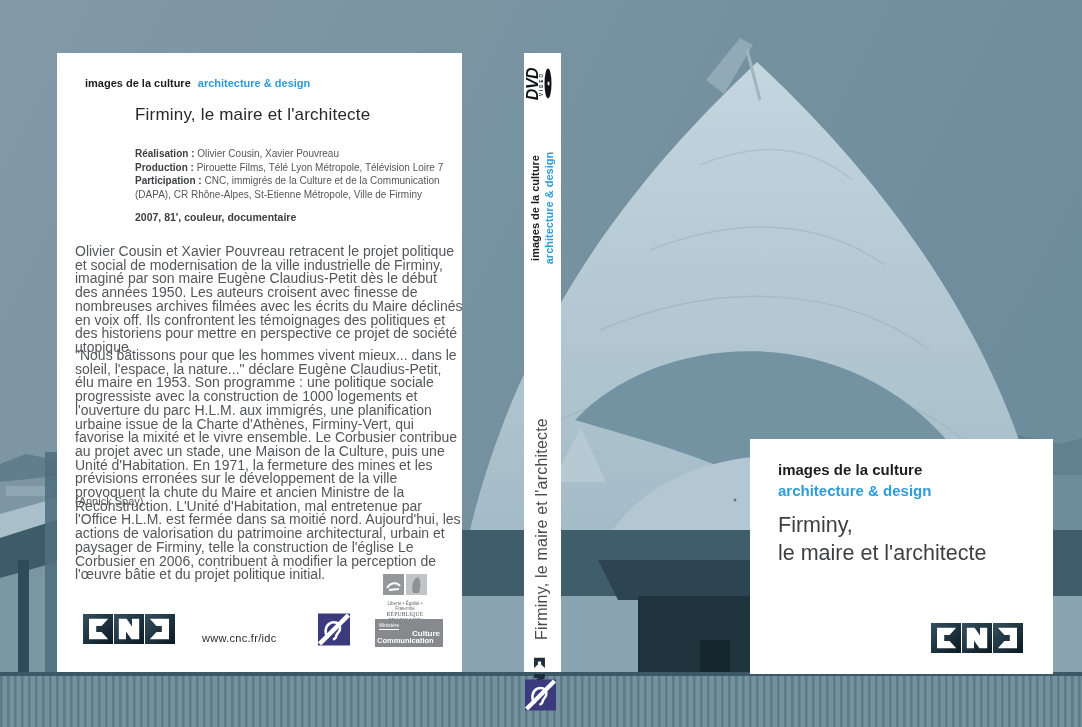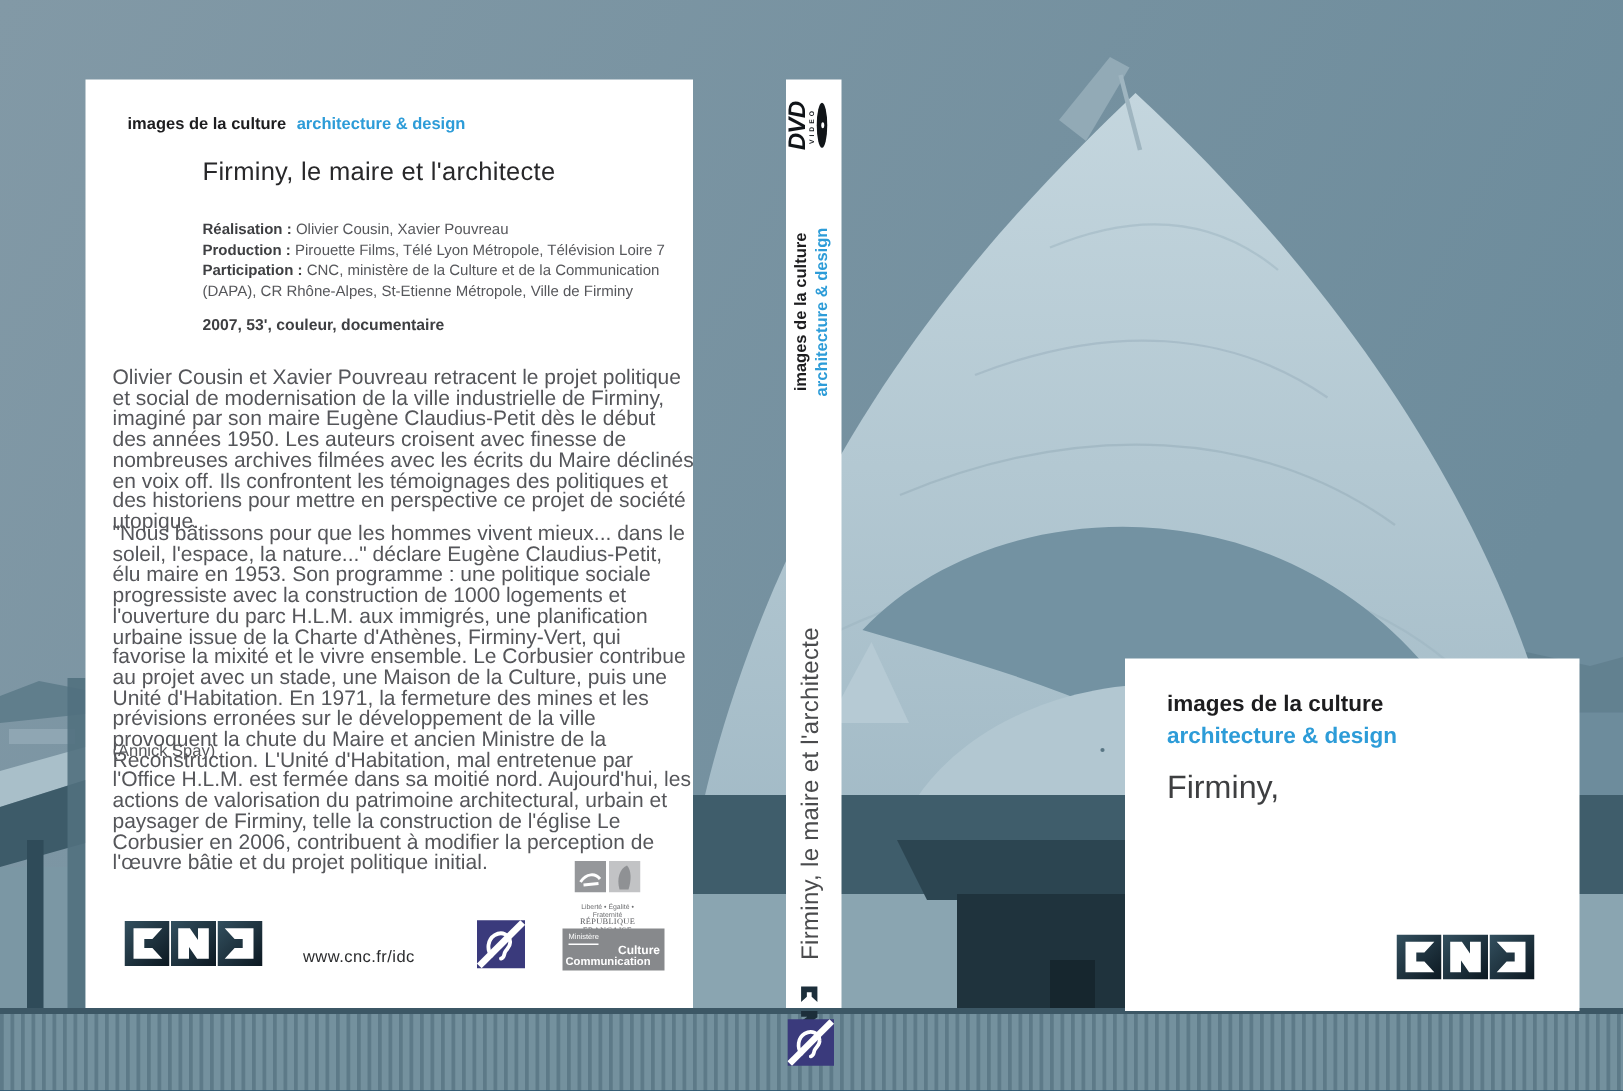--- a/index.html
+++ b/index.html
@@ -1,17 +1,17 @@
 <!DOCTYPE html>
 <html><head>
 <meta charset="utf-8">
 <style>
   html,body{margin:0;padding:0;background:#444;}
   .jacket{position:relative;width:1082px;height:727px;overflow:hidden;
-          font-family:"Liberation Sans",sans-serif;background:#0369a1;}
+          font-family:"Liberation Sans",sans-serif;background:#eab308;}
   .bg{position:absolute;left:0;top:0;width:1082px;height:727px;}
   .panel{position:absolute;background:#fff;}
   .back{left:57px;top:53px;width:405px;height:619px;}
   .spine{left:524px;top:53px;width:37px;height:619px;}
   .front{left:750px;top:439px;width:303px;height:235px;}
 
   
   .brandline{position:absolute;left:28px;top:24px;font-size:11px;font-weight:700;color:#1d1d1f;}
   .brandline .coll{color:#2d9cd8;margin-left:7px;}
   .back-title{position:absolute;left:78px;top:52px;font-size:17px;font-weight:400;
@@ -140,24 +140,24 @@
       <span>images de la culture</span><span class="coll">architecture &amp; design</span>
     </div>
     <div class="back-title">Firminy, le maire et l'architecte</div>
 
     <div class="credits">
       <span class="clabel">Réalisation :</span>
       <span>Olivier Cousin, Xavier Pouvreau</span><br>
       <span class="clabel">Production :</span>
       <span>Pirouette Films, Télé Lyon Métropole, Télévision Loire 7</span><br>
       <span class="clabel">Participation :</span>
-      <span>CNC, ministère de la Culture et de la Communication (DAPA), CR Rhône-Alpes, St-Etienne Métropole, Ville de Firminy</span>
-    </div>
-
-    <div class="meta">2007, 53', couleur, documentaire</div>
+      <span>CNC, immigrés de la Culture et de la Communication (DAPA), CR Rhône-Alpes, St-Etienne Métropole, Ville de Firminy</span>
+    </div>
+
+    <div class="meta">2007, 81', couleur, documentaire</div>
 
     <p class="syn syn1">Olivier Cousin et Xavier Pouvreau retracent le projet politique et social de modernisation de la ville industrielle de Firminy, imaginé par son maire Eugène Claudius-Petit dès le début des années 1950. Les auteurs croisent avec finesse de nombreuses archives filmées avec les écrits du Maire déclinés en voix off. Ils confrontent les témoignages des politiques et des historiens pour mettre en perspective ce projet de société utopique.</p>
     <p class="syn syn2">"Nous bâtissons pour que les hommes vivent mieux... dans le soleil, l'espace, la nature..." déclare Eugène Claudius-Petit, élu maire en 1953. Son programme : une politique sociale progressiste avec la construction de 1000 logements et l'ouverture du parc H.L.M. aux immigrés, une planification urbaine issue de la Charte d'Athènes, Firminy-Vert, qui favorise la mixité et le vivre ensemble. Le Corbusier contribue au projet avec un stade, une Maison de la Culture, puis une Unité d'Habitation. En 1971, la fermeture des mines et les prévisions erronées sur le développement de la ville provoquent la chute du Maire et ancien Ministre de la Reconstruction. L'Unité d'Habitation, mal entretenue par l'Office H.L.M. est fermée dans sa moitié nord. Aujourd'hui, les actions de valorisation du patrimoine architectural, urbain et paysager de Firminy, telle la construction de l'église Le Corbusier en 2006, contribuent à modifier la perception de l'œuvre bâtie et du projet politique initial.</p>
     <div class="author">(Annick Spay)</div>
 
 
     <div class="cnc-logo cnc-back">
       <svg width="30" height="30" viewBox="0 0 100 100">
         <defs>
             <linearGradient id="sq1" x1="0" y1="0" x2="1" y2="1">
@@ -231,20 +231,21 @@
   <svg class="ear-spine" width="31" height="32" viewBox="0 0 100 100">
     <rect width="100" height="100" fill="#3a3a7c"></rect>
     <path d="M30 74 C20 61 22 40 37 31 C52 22 68 30 69 45 C70 56 61 60 58 67 C56 73 57 78 50 80" stroke="#fff" stroke-width="8" fill="none" stroke-linecap="round"></path>
     <rect x="-14" y="43" width="128" height="14" fill="#fff" transform="rotate(-45 50 50)"></rect>
   </svg>
 
   <div class="panel front">
     <div class="f-ser">images de la culture</div>
     <div class="f-coll">architecture &amp; design</div>
     <div class="f-t1">Firminy,</div>
+    <div class="f-t2">le maire et l'architecte</div>
     <div class="cnc-logo cnc-front">
       <svg width="30" height="30" viewBox="0 0 100 100">
         <rect width="100" height="100" fill="url(#sq1)"></rect>
         <polygon points="20,16 84,16 62,40 44,40 44,60 62,60 84,84 20,84" fill="#fff"></polygon>
       </svg>
       <svg width="30" height="30" viewBox="0 0 100 100">
         <rect width="100" height="100" fill="url(#sq1)"></rect>
         <polygon points="16,16 42,16 60,42 60,16 84,16 84,84 58,84 40,58 40,84 16,84" fill="#fff"></polygon>
       </svg>
       <svg width="30" height="30" viewBox="0 0 100 100">

